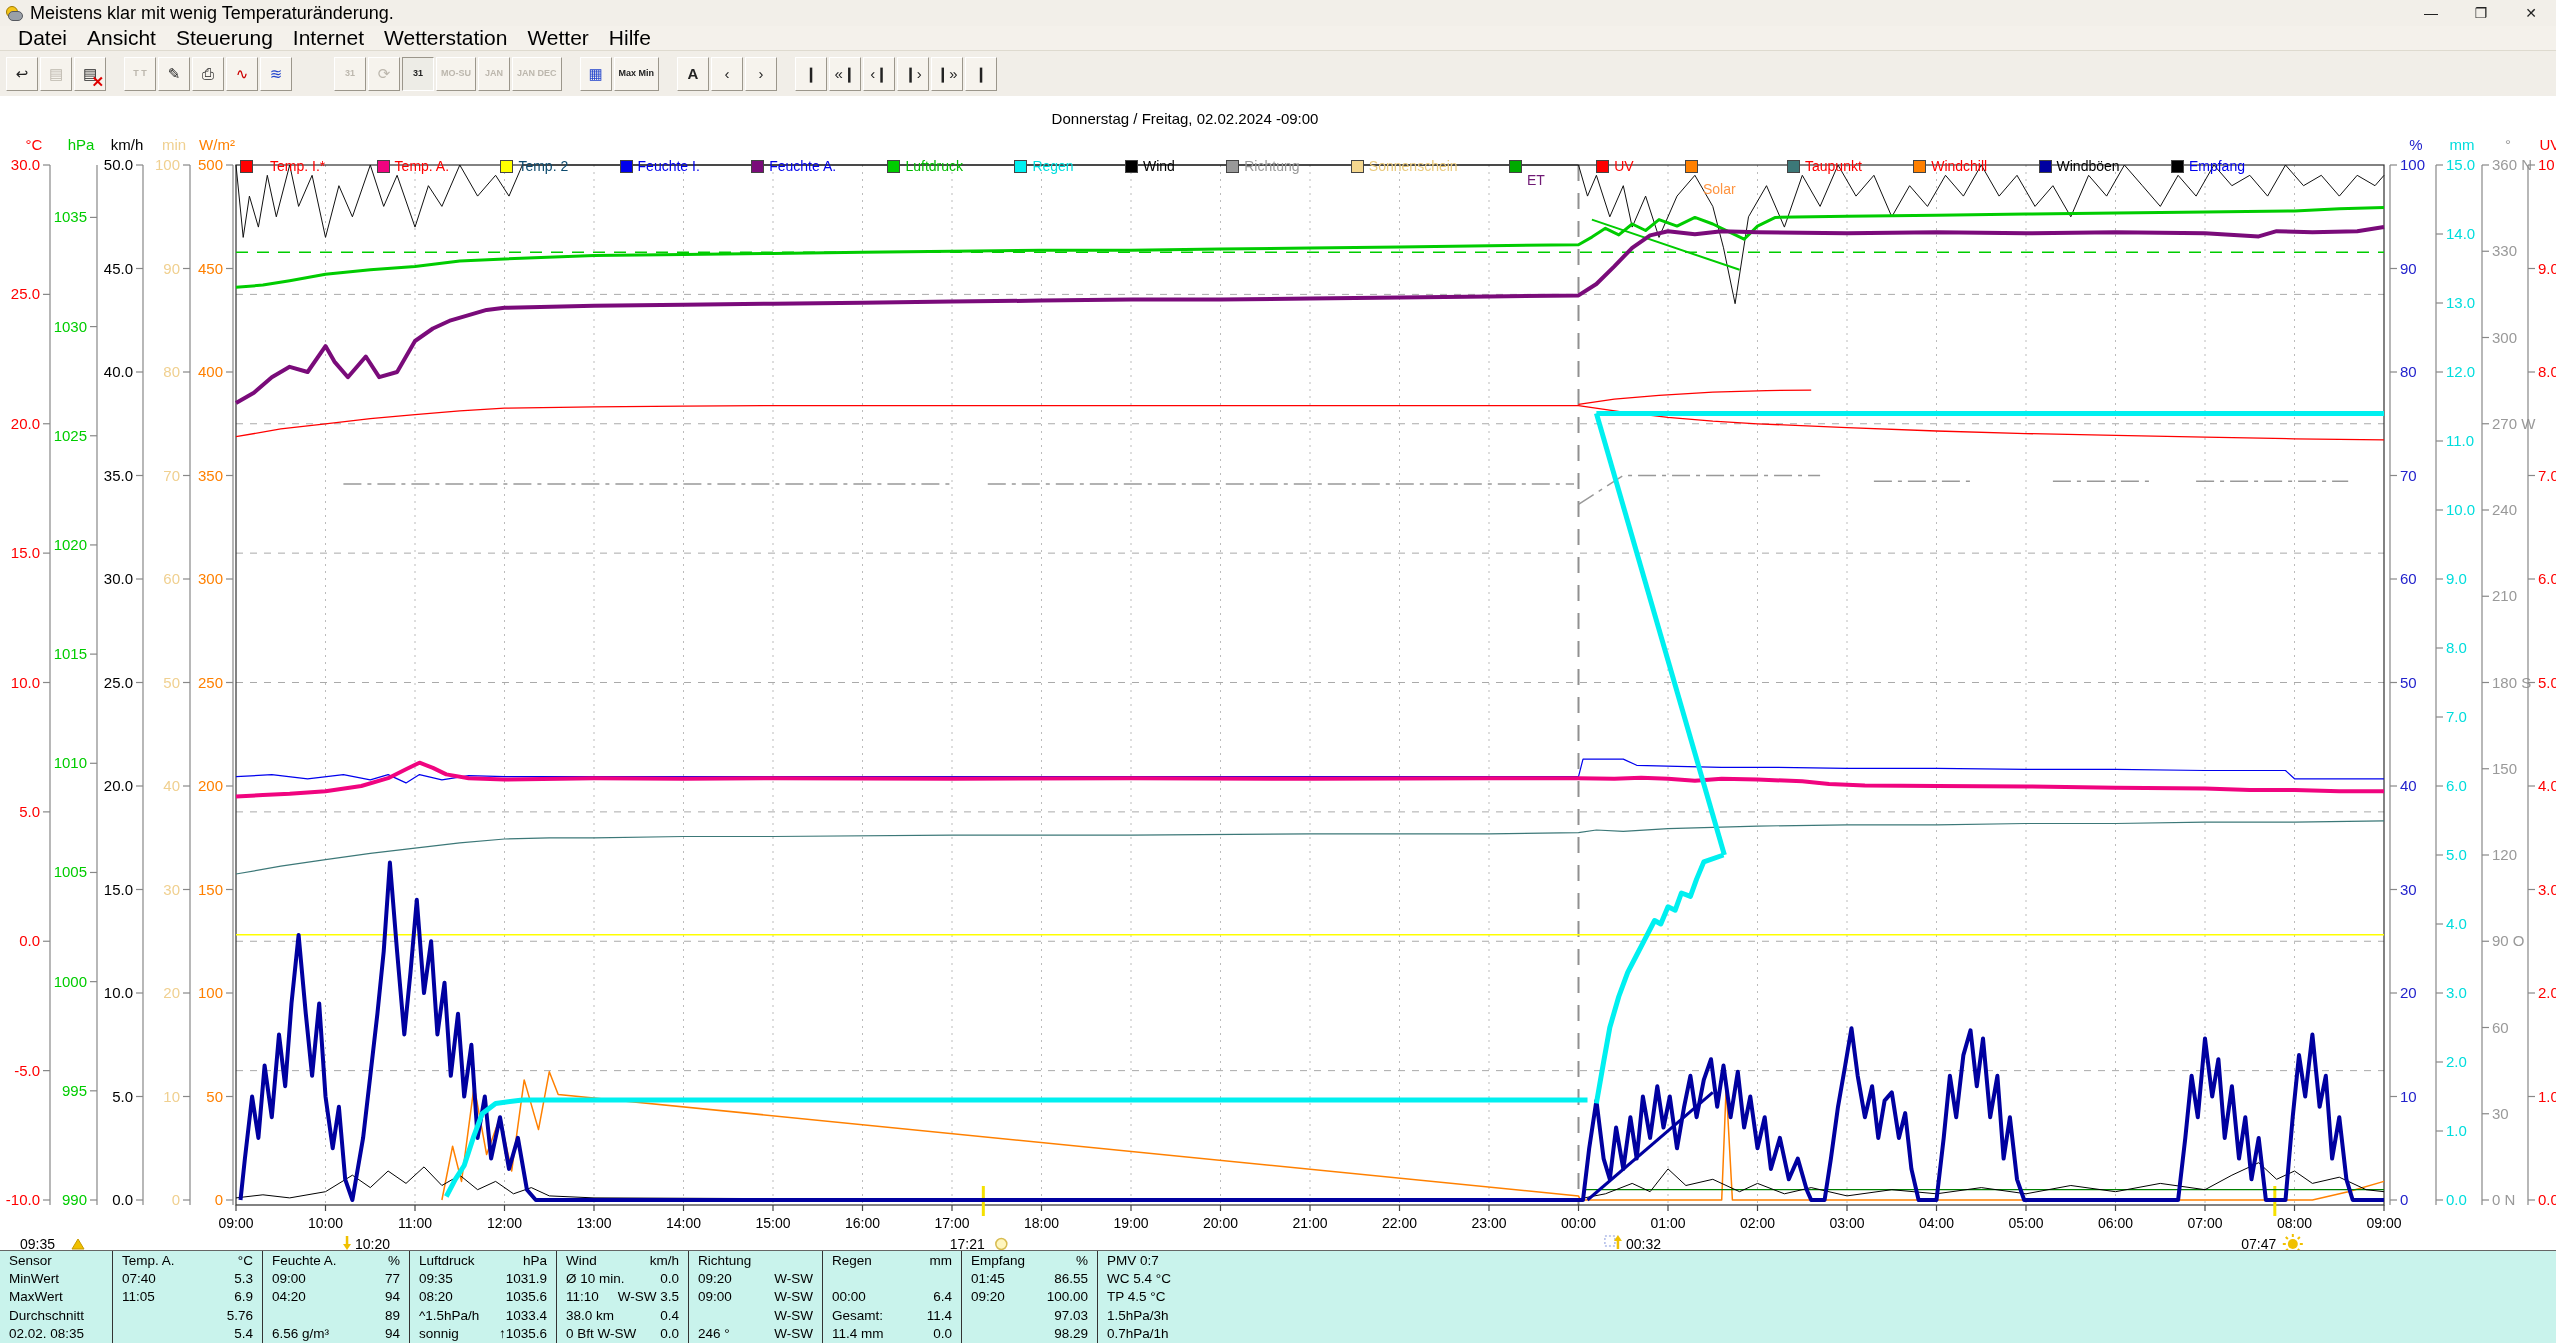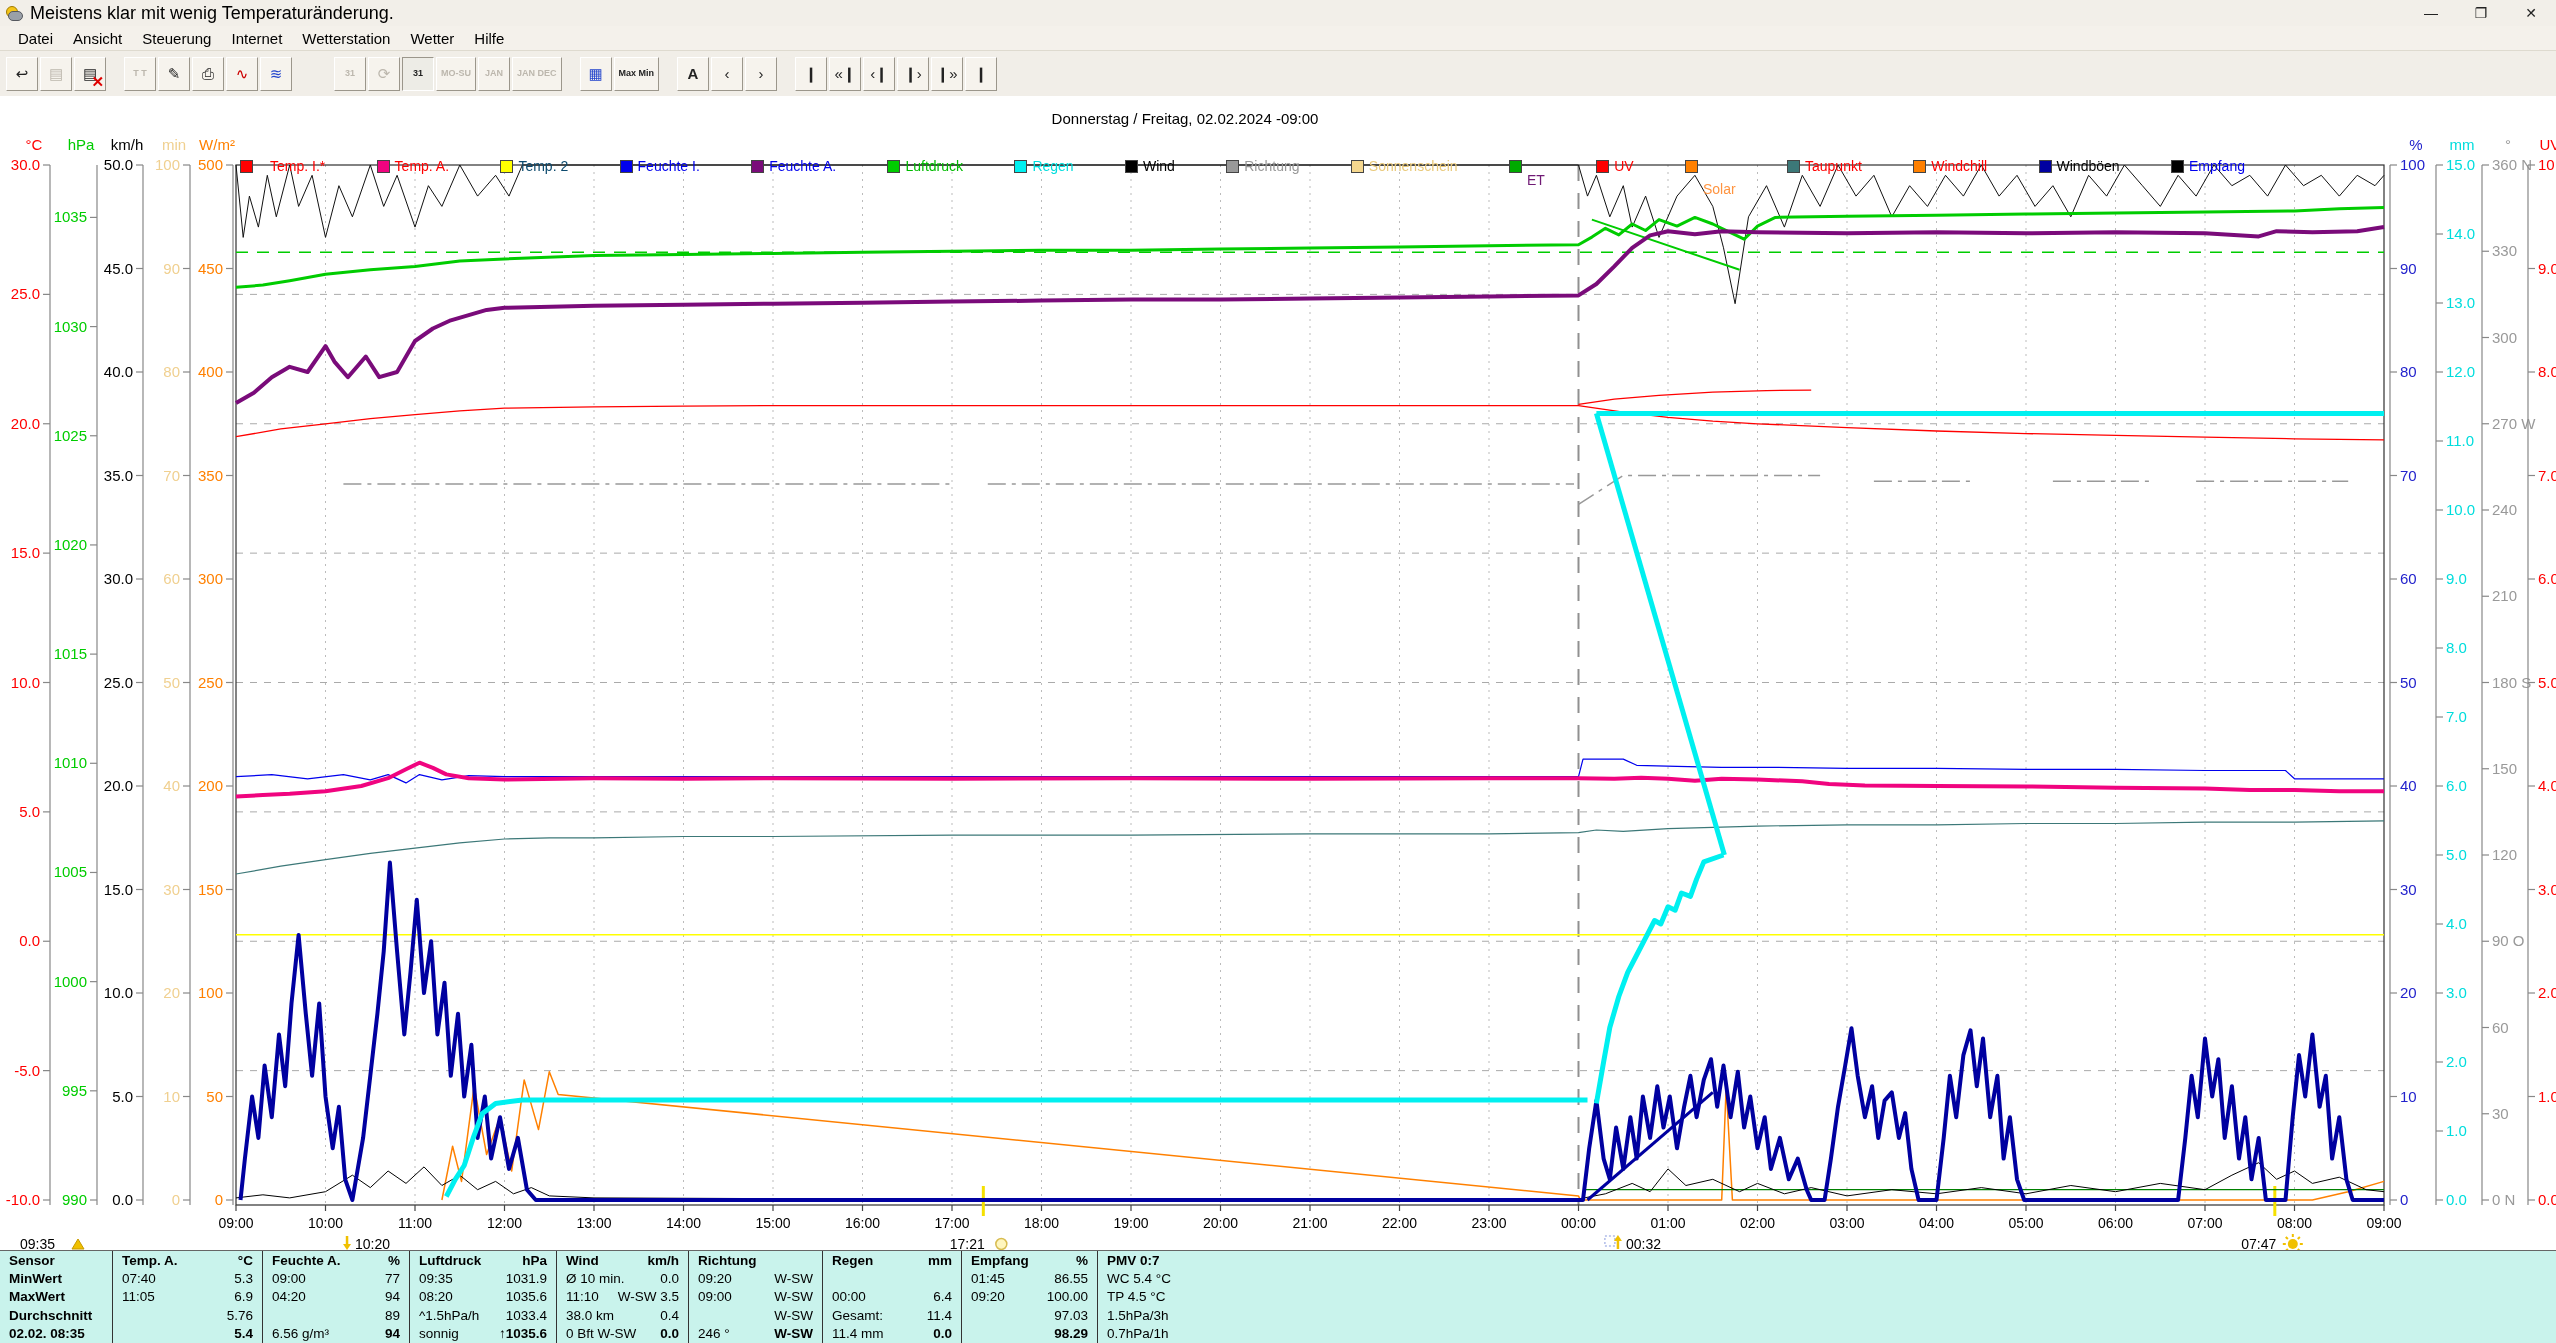--- a/index.html
+++ b/index.html
@@ -12,21 +12,21 @@
   .app-icon .sun{position:absolute;left:1px;top:1px;width:10px;height:10px;border-radius:50%;
                  background:#f5c518;border:1px solid #a07b00}
   .app-icon .cloud{position:absolute;right:0;bottom:0;width:13px;height:8px;border-radius:6px;
                  background:#9aa0a8;border:1px solid #55585e}
   .title-text{font-size:18px}
   .win-controls{margin-left:auto;display:flex}
   .win-btn{width:50px;height:25px;display:flex;align-items:center;justify-content:center;
            font-size:14px;color:#222}
   .menubar{position:absolute;top:26px;left:0;width:2556px;height:25px;background:#f4f1eb;
            display:flex;align-items:center;padding-left:8px;border-bottom:1px solid #dedacf;box-sizing:border-box}
-  .menu-item{font-size:15px;padding:2px 10px}
+  .menu-item{font-size:21px;padding:2px 10px}
   .toolbar{position:absolute;top:51px;left:0;width:2556px;height:45px;background:#f1eee8;
            display:flex;align-items:center;padding-left:6px;box-sizing:border-box}
   .tb-btn{height:34px;min-width:32px;margin-right:2px;background:#f6f3ed;position:relative;
           border:1px solid;border-color:#ffffff #9b968b #9b968b #ffffff;
           display:flex;align-items:center;justify-content:center;
           font-size:15px;color:#222;padding:0 4px;box-sizing:border-box;text-align:center;line-height:1}
   .tb-btn.small{font-size:9px;font-weight:bold;letter-spacing:0}
   .tb-btn.disabled{color:#bcb7ad}
   .tb-btn.pressed{border-color:#9b968b #ffffff #ffffff #9b968b;background:#edece6}
   .tb-btn .ov{position:absolute;color:#e00000;font-size:15px;font-weight:bold;right:1px;bottom:1px}
@@ -41,21 +41,21 @@
   svg.plot{position:absolute;top:0;left:0;width:2556px;height:1343px}
   
   .tbl{position:absolute;top:1250px;left:0;width:2556px;height:93px;background:#c9f3ec;
        border-top:1px solid #666;display:flex;font-size:13.5px;box-sizing:border-box}
   .tcol{display:flex;flex-direction:column;box-sizing:border-box}
   .tcol + .tcol{border-left:1px solid #333}
   .trow{height:18.4px;display:flex;justify-content:space-between;align-items:center;
         padding:0 9px;box-sizing:border-box;white-space:nowrap}
   .trow .l{text-align:left}
   .trow .r{text-align:right}
-  .trow.hdr,.bold{font-weight:bold}
+  .trow.hdr,.bold{font-weight:normal}
   .tfill{flex:1}
 </style>
 </head>
 <body>
 
 <div class="titlebar">
   <span class="app-icon">
       <span class="sun"></span>
       <span class="cloud"></span>
     </span>

